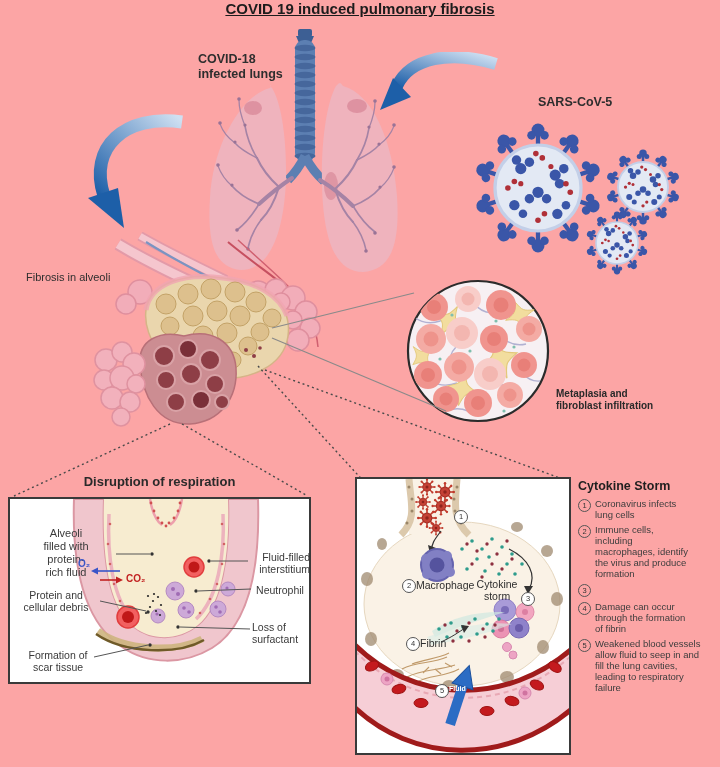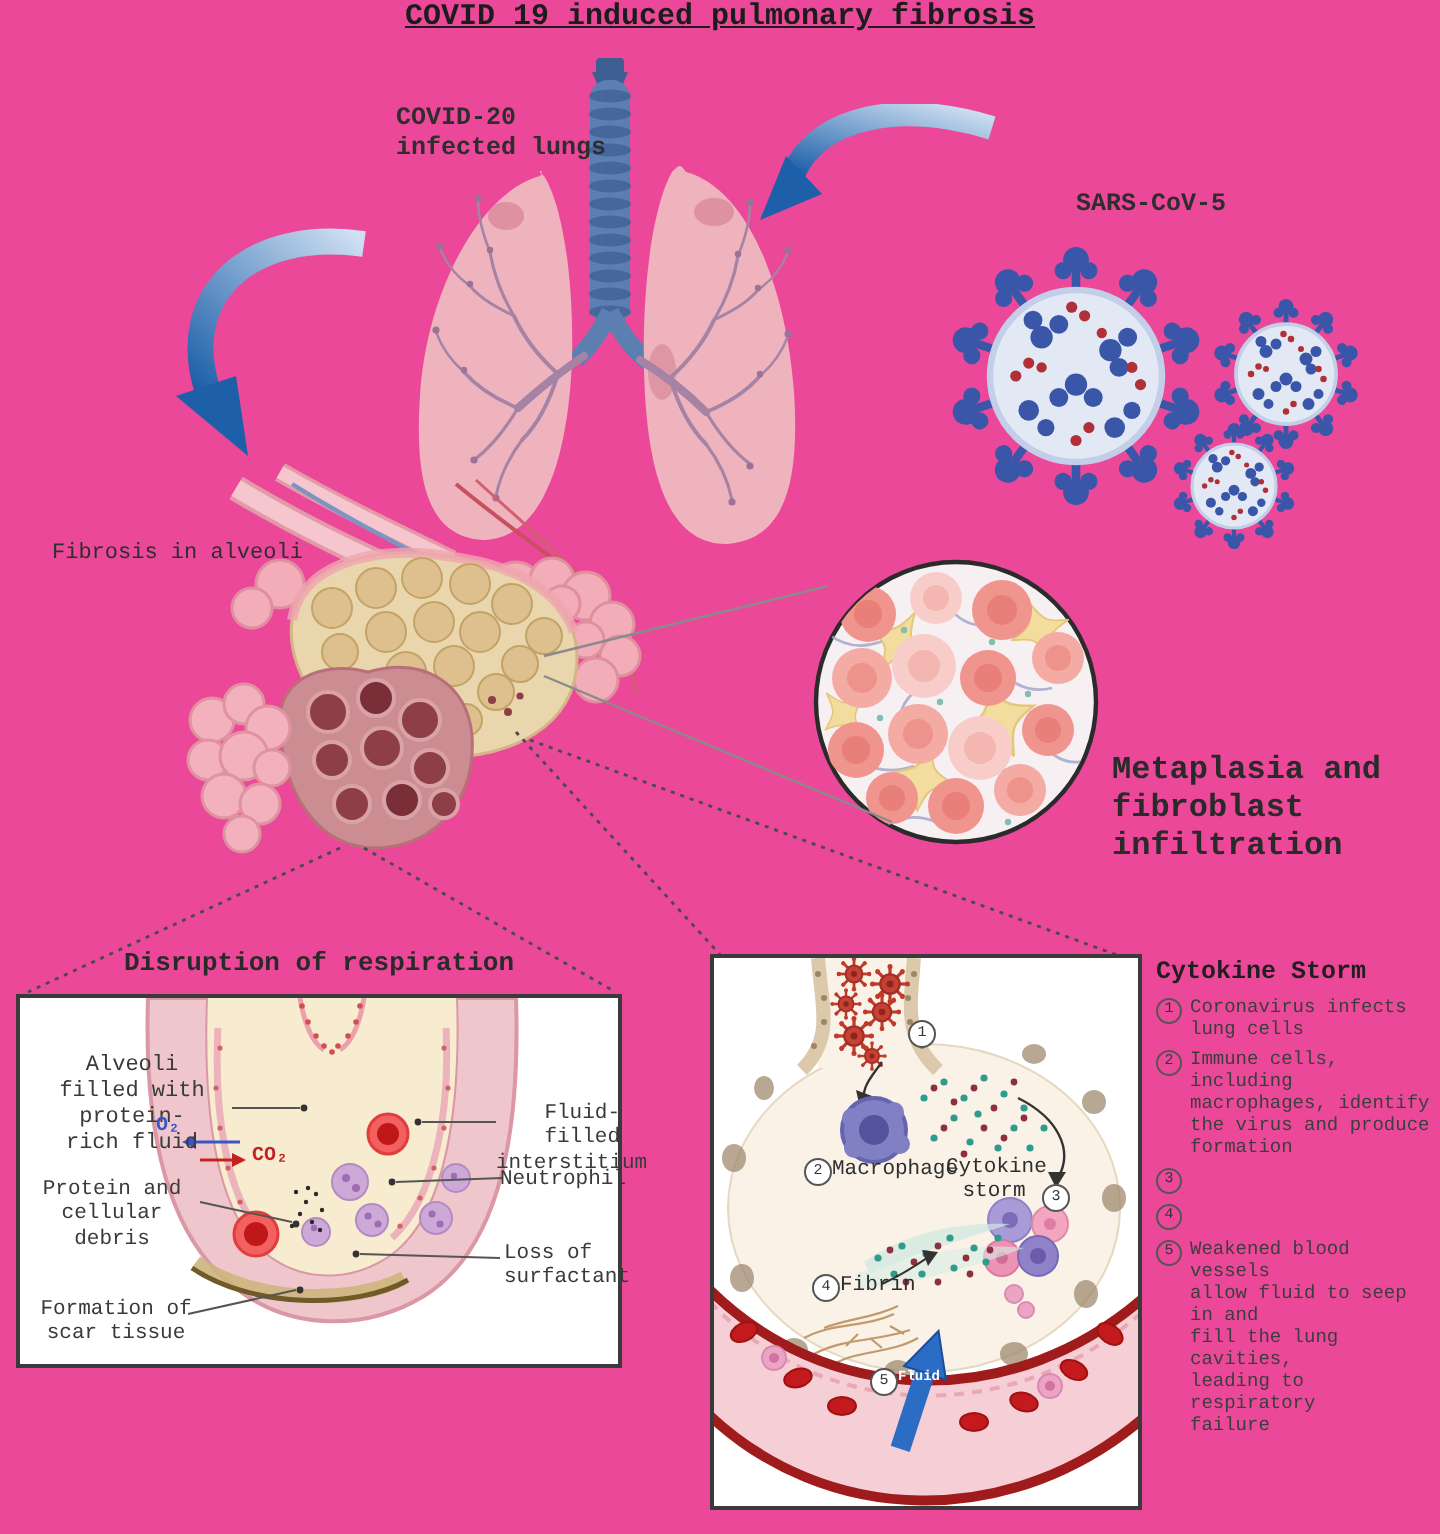--- a/index.html
+++ b/index.html
@@ -1,17 +1,17 @@
 <!DOCTYPE html>
 <html><head>
 <meta charset="utf-8">
 <style>
   html,body{margin:0;padding:0;background:#fff;}
-  #canvas{position:relative;width:720px;height:767px;background:#ec4899;overflow:hidden;
-          font-family:Liberation Mono, monospace;color:#2b2b2b;}
+  #canvas{position:relative;width:720px;height:767px;background:#fca5a5;overflow:hidden;
+          font-family:Liberation Sans, sans-serif;color:#2b2b2b;}
   .abs{position:absolute;}
   .lbl{position:absolute;white-space:pre-line;line-height:1.18;color:#3a3a3a;}
   #main-title{left:0;top:6;width:720px;text-align:center;font-size:15px;font-weight:bold;
               text-decoration:underline;color:#1c1c1c;}
   .panel{position:absolute;background:#fff;border:2px solid #3a3a3a;}
   .panel-title{position:absolute;text-align:center;font-weight:bold;font-size:13px;color:#2a2a2a;}
   .stepnum{position:absolute;width:12px;height:12px;border:1px solid #555;border-radius:50%;
            background:#fff;font-size:7.5px;line-height:12px;text-align:center;color:#333;z-index:5;}
   .legend-item{display:flex;gap:4px;margin-bottom:4px;}
   .legend-num{flex:0 0 auto;width:11px;height:11px;border:1px solid #555;border-radius:50%;
@@ -176,25 +176,25 @@
     <defs>
         <linearGradient id="gb2" x1="1" y1="0" x2="0" y2="1">
       <stop offset="0" stop-color="#cfe0f2"></stop>
           <stop offset="1" stop-color="#1d5fa8"></stop>
     </linearGradient>
       </defs>
     <path d="M102,10 C45,2 8,35 24,84" stroke="url(#gb2)" stroke-width="13" fill="none"></path>
     <polygon points="8,86 38,76 44,116" fill="#1d5fa8"></polygon>
   </svg>
 
-  <div class="lbl" style="left:198px;top:52px;width:112px;font-size:12.5px;font-weight:600;color:#2e2e2e">COVID-20
+  <div class="lbl" style="left:198px;top:52px;width:112px;font-size:12.5px;font-weight:600;color:#2e2e2e">COVID-18
 infected lungs</div>
   <div class="lbl" style="left:538px;top:95px;font-size:12.5px;font-weight:600;color:#2e2e2e">SARS-CoV-5</div>
   <div class="lbl" style="left:26px;top:271px;font-size:11px;color:#2e2e2e">Fibrosis in alveoli</div>
-  <div class="lbl" style="left:556px;top:376px;font-size:16px;font-weight:bold;color:#2a2a2a">Metaplasia and
+  <div class="lbl" style="left:556px;top:388px;font-size:10px;font-weight:bold;color:#2a2a2a">Metaplasia and
 fibroblast infiltration</div>
 
   <svg class="abs" style="left:465px;top:115px" width="245" height="165" viewBox="0 0 245 165">
     <use href="#virusBlue" transform="translate(73,73) scale(2.15)"></use>
     <use href="#virusBlue" transform="translate(178,72) scale(1.25)"></use>
     <use href="#virusBlue" transform="translate(152,128) scale(1.05)"></use>
   </svg>
 
   <svg class="abs" style="left:88px;top:232px" width="250" height="210" viewBox="0 0 250 210">
     <path d="M30,12 C60,30 85,42 120,58" stroke="#e39aa8" stroke-width="13" fill="none"></path>
@@ -632,20 +632,23 @@
 including
 macrophages, identify
 the virus and produce
 formation</span>
     </div>
     <div class="legend-item">
       <span class="legend-num">3</span>
     </div>
     <div class="legend-item">
       <span class="legend-num">4</span>
+      <span class="legend-text">Damage can occur
+through the formation
+of fibrin</span>
     </div>
     <div class="legend-item">
       <span class="legend-num">5</span>
       <span class="legend-text">Weakened blood vessels
 allow fluid to seep in and
 fill the lung cavities,
 leading to respiratory
 failure</span>
     </div>
   </div>

